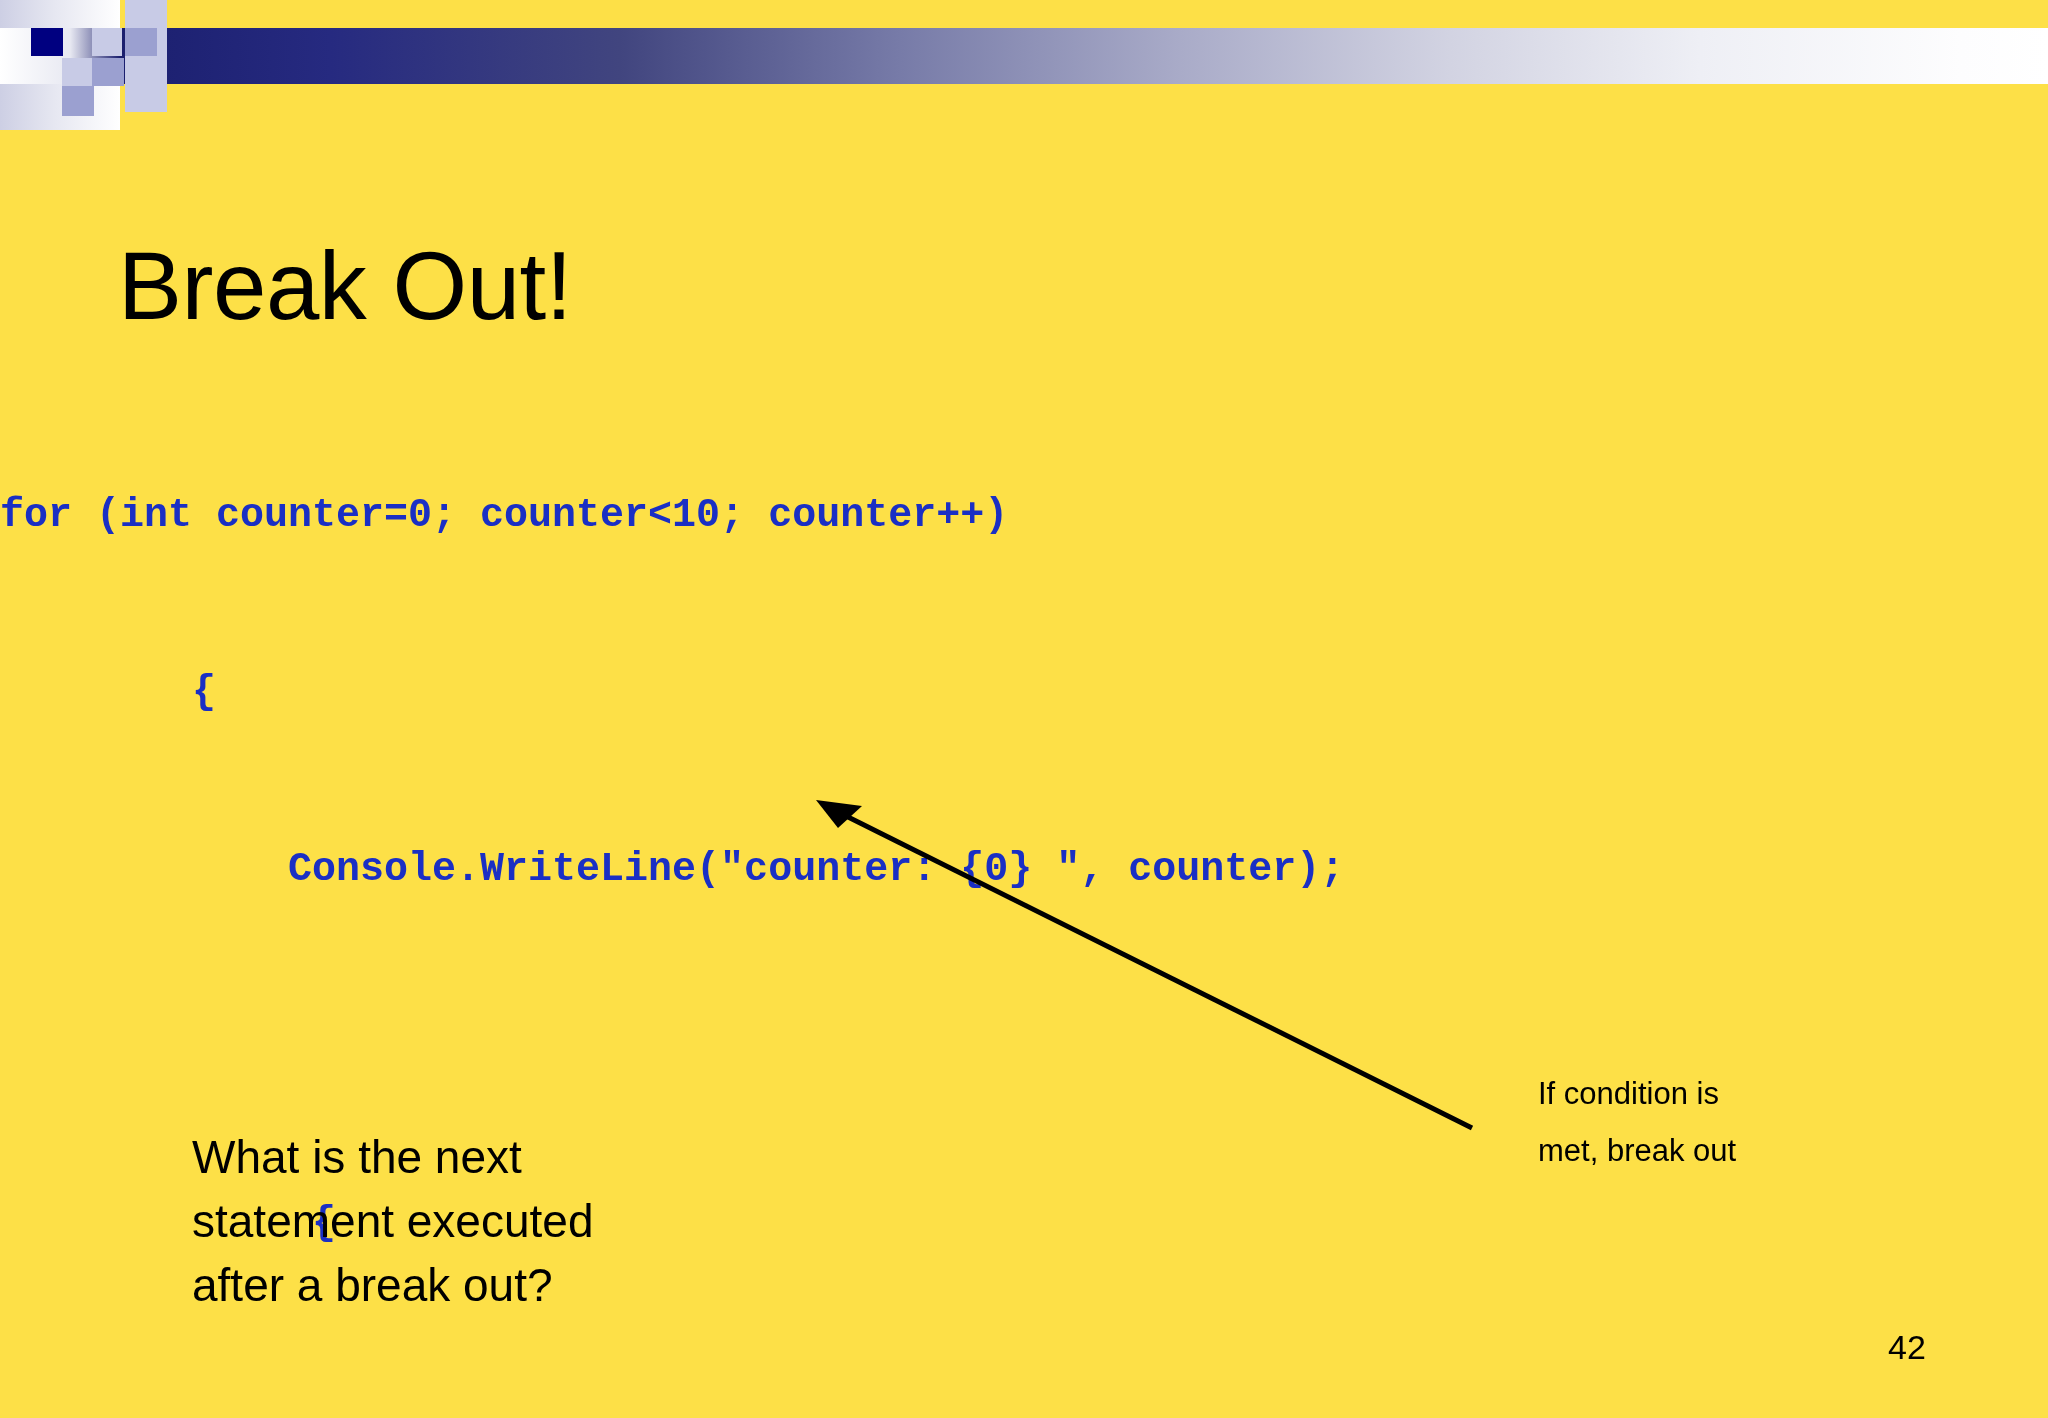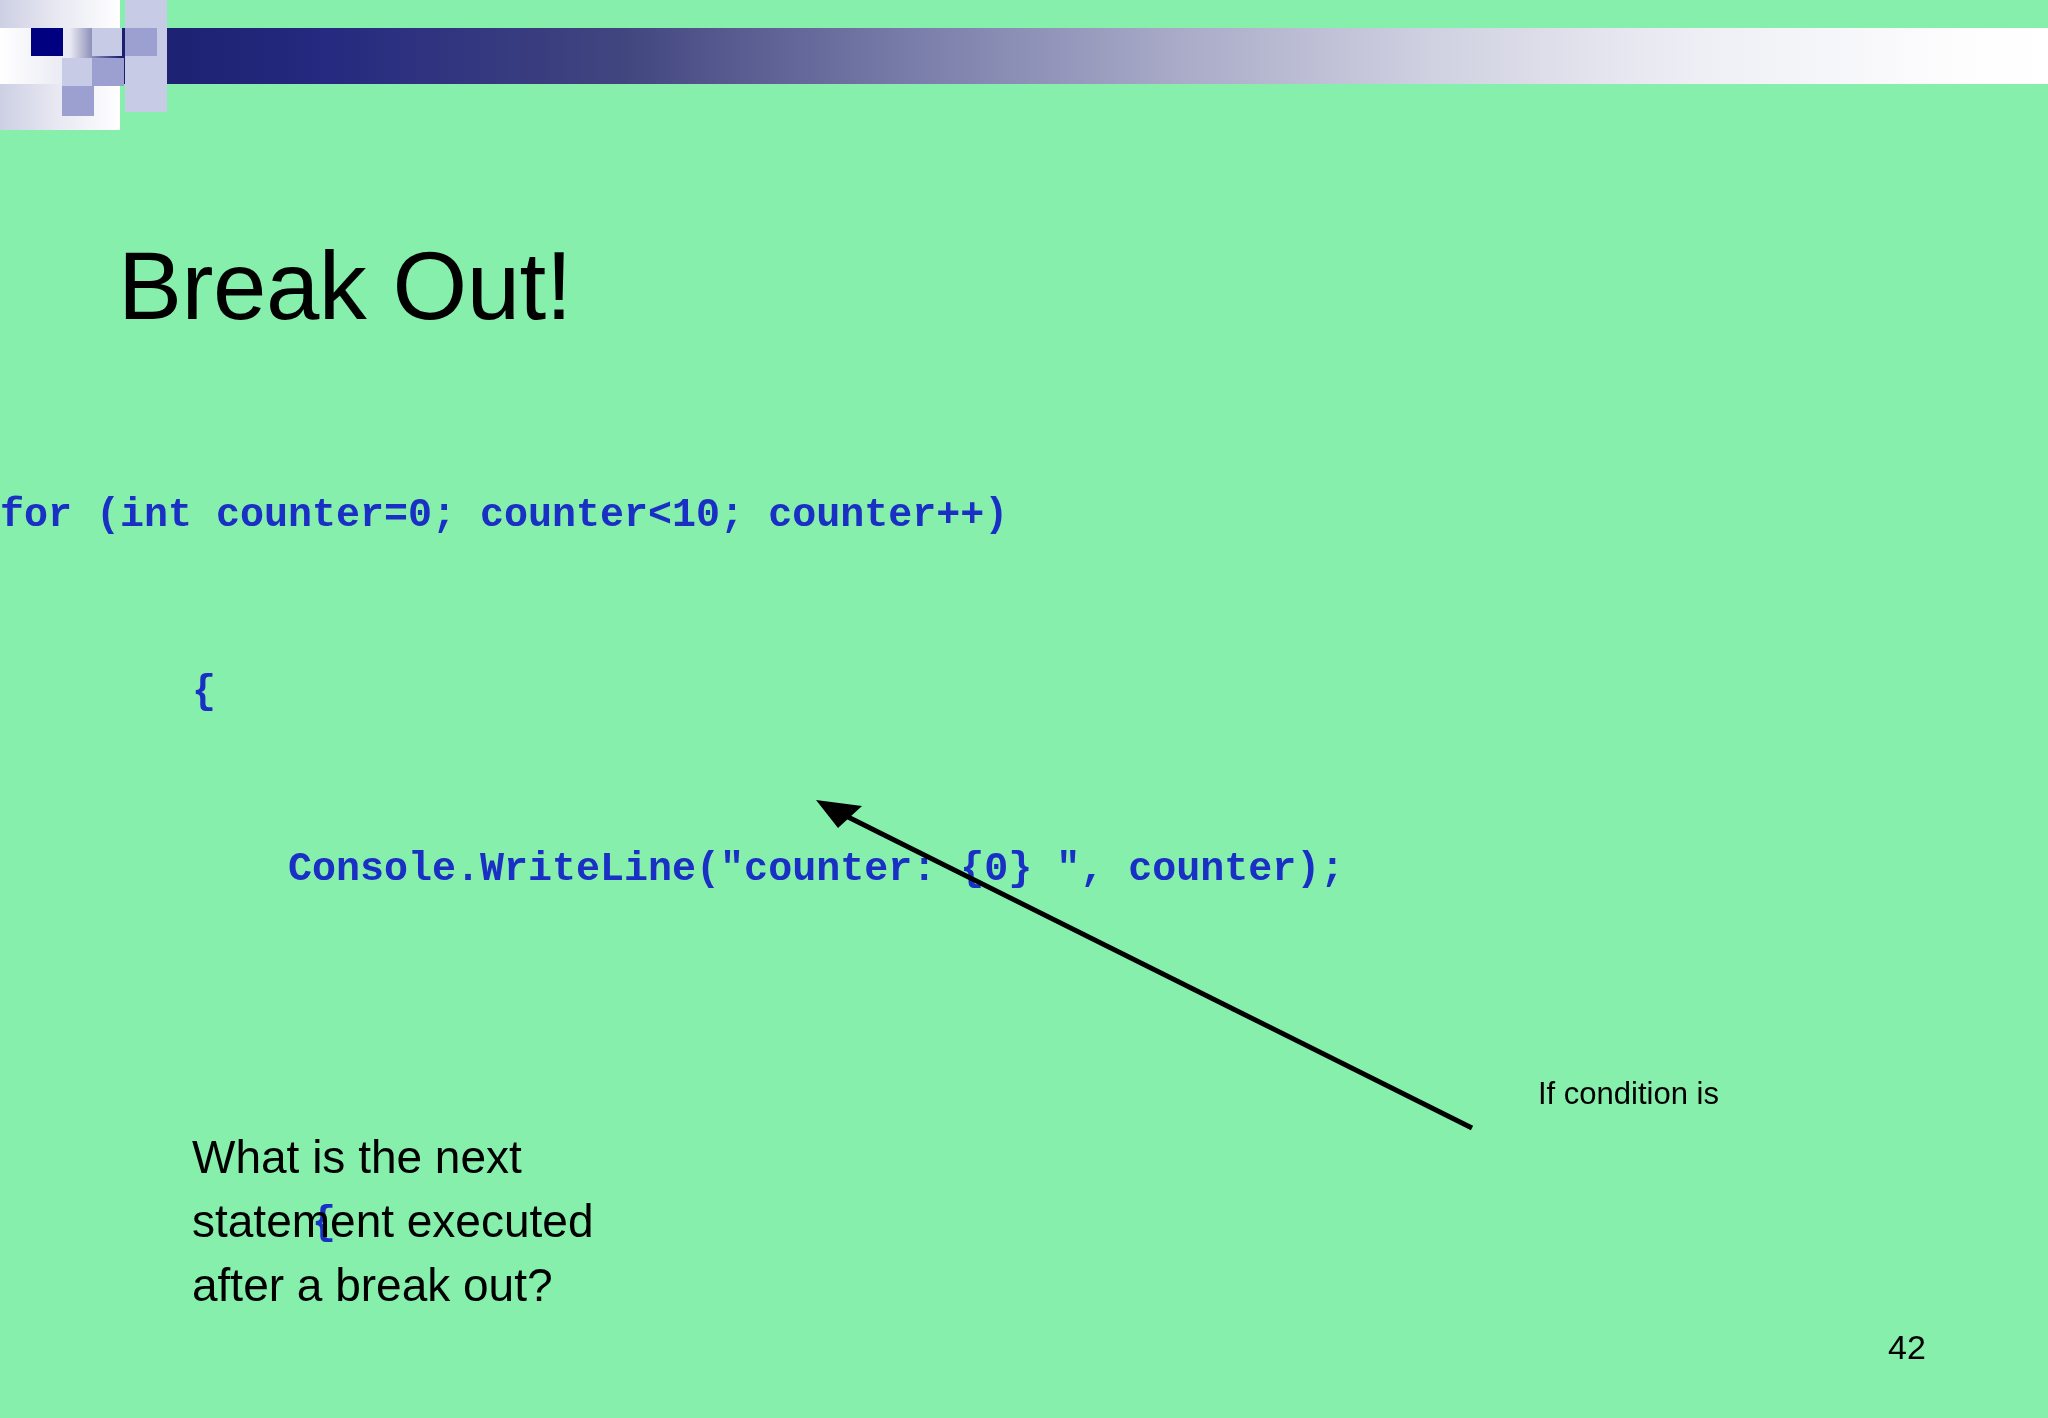--- a/index.html
+++ b/index.html
@@ -7,21 +7,21 @@
     padding: 0;
     background: #ffffff;
   }
   body {
     font-family: "Liberation Sans", sans-serif;
   }
   #slide {
     position: relative;
     width: 2048px;
     height: 1418px;
-    background: #86efac;
+    background: #fde047;
     overflow: hidden;
   }
 
   
   .hdr-bar {
     position: absolute;
     left: 0;
     top: 28px;
     width: 2048px;
     height: 56px;
@@ -165,20 +165,21 @@
     
   </div>
 
   <svg class="arrow-svg" viewBox="0 0 2048 1418" xmlns="http://www.w3.org/2000/svg">
     <line x1="1472" y1="1128" x2="838" y2="812" stroke="#000000" stroke-width="5"></line>
     <polygon points="816,800 862,806 838,828" fill="#000000"></polygon>
   </svg>
 
   <div class="callout">
     <div>If condition is</div>
+    <div>met, break out</div>
   </div>
 
   <div class="question">
     <div>What is the next</div>
     <div>statement executed</div>
     <div>after a break out?</div>
   </div>
 
   <div class="pagenum">42</div>
 

